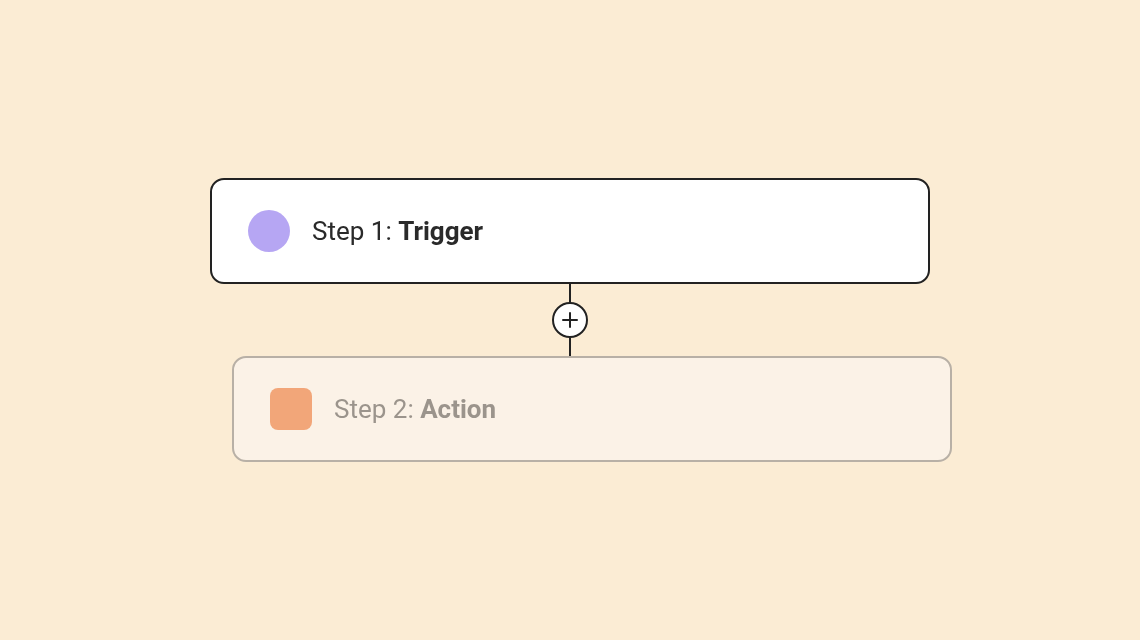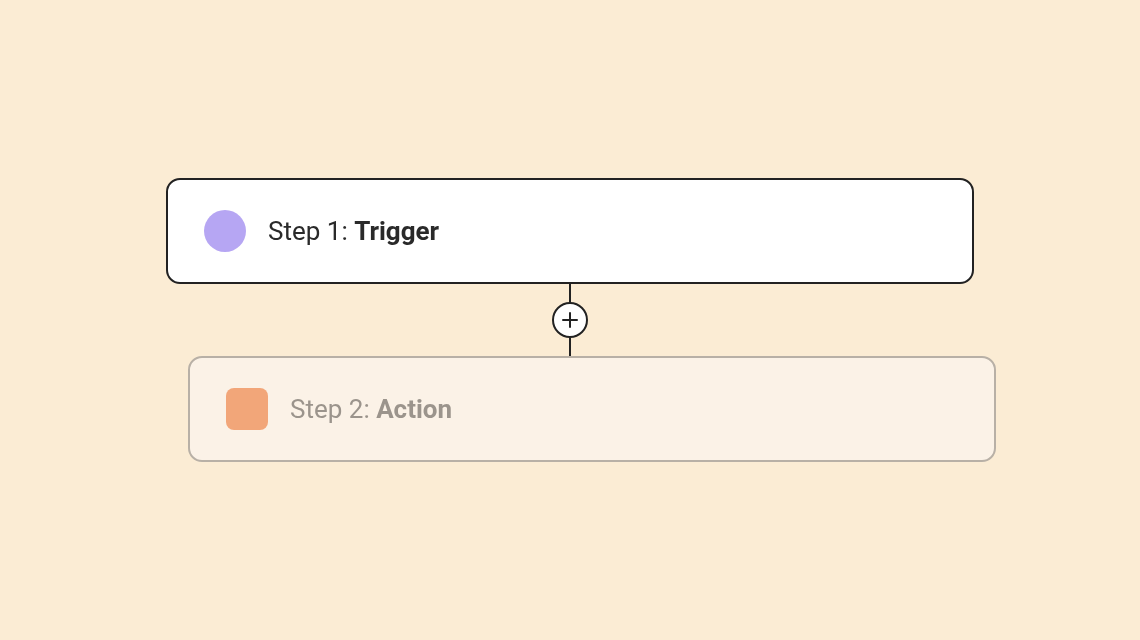--- a/index.html
+++ b/index.html
@@ -13,21 +13,21 @@
       justify-content: center;
       overflow: hidden;
     }
     .flow {
       display: flex;
       flex-direction: column;
       align-items: center;
       width: 720px;
     }
     .step {
-      width: 808px;
+      width: 720px;
       border-radius: 14px;
       display: flex;
       align-items: center;
       padding: 30px 36px;
       gap: 22px;
       cursor: pointer;
     }
     .step-1 {
       background: #ffffff;
       border: 2px solid #222;

